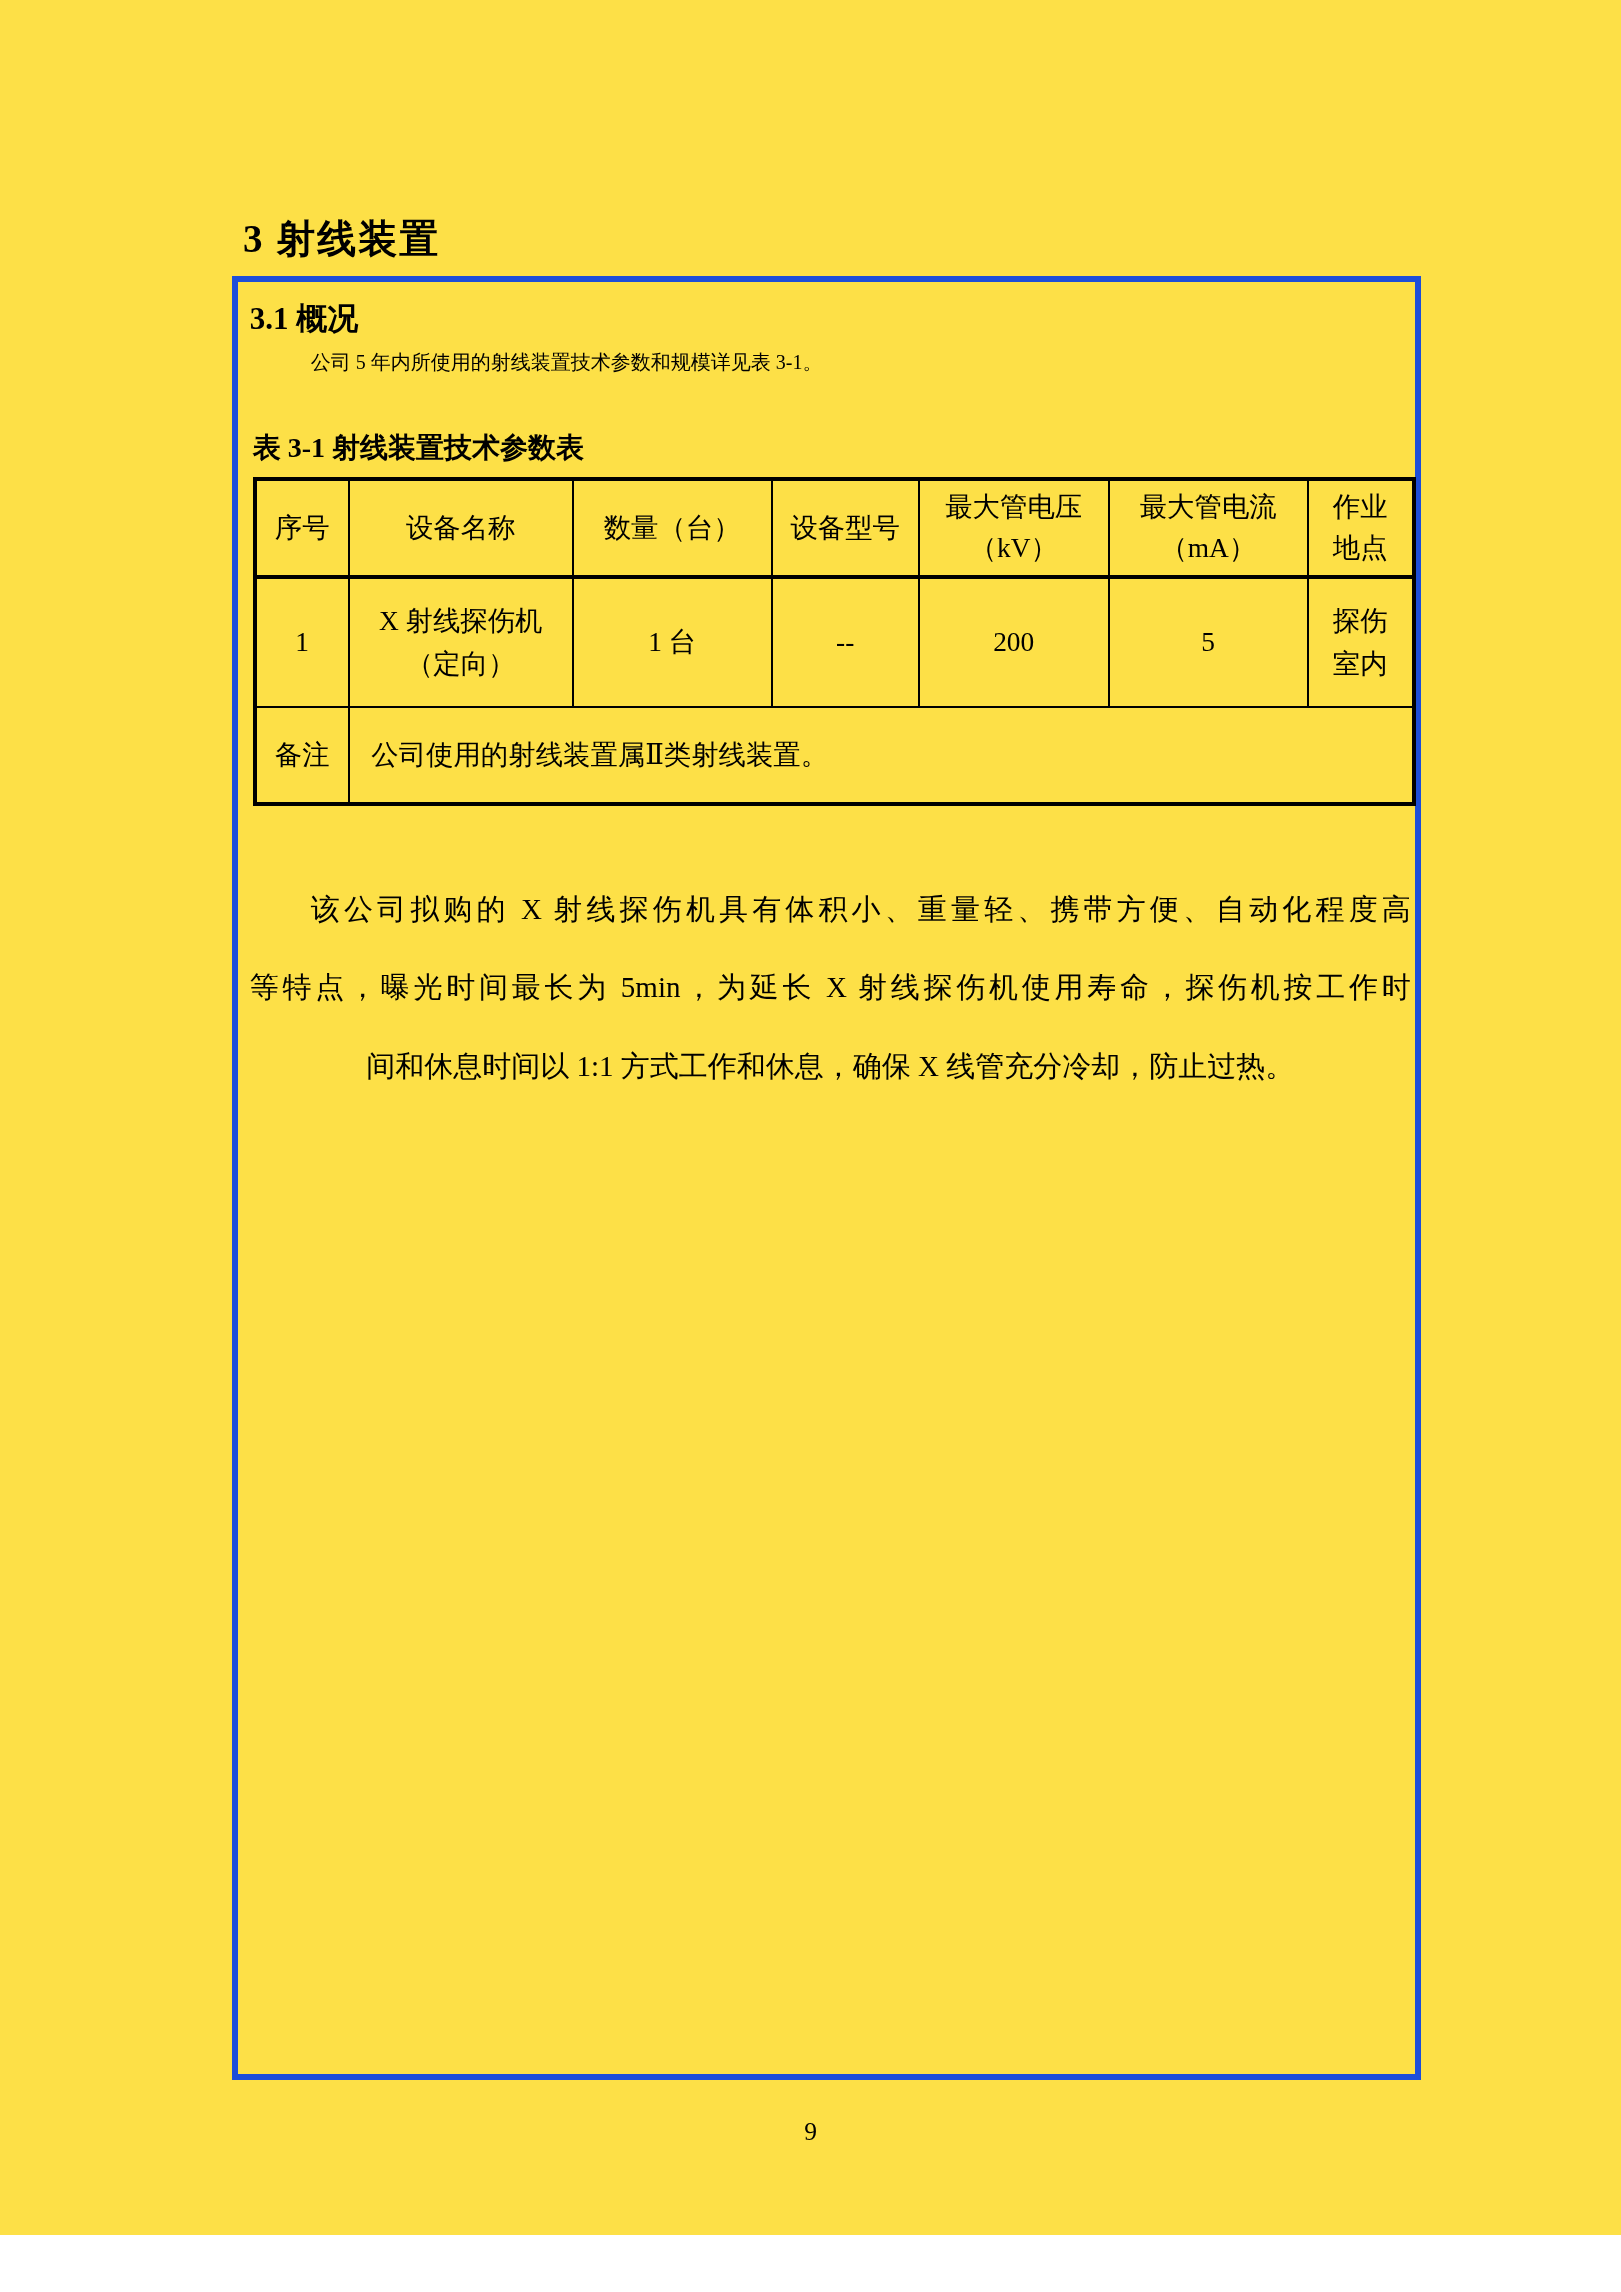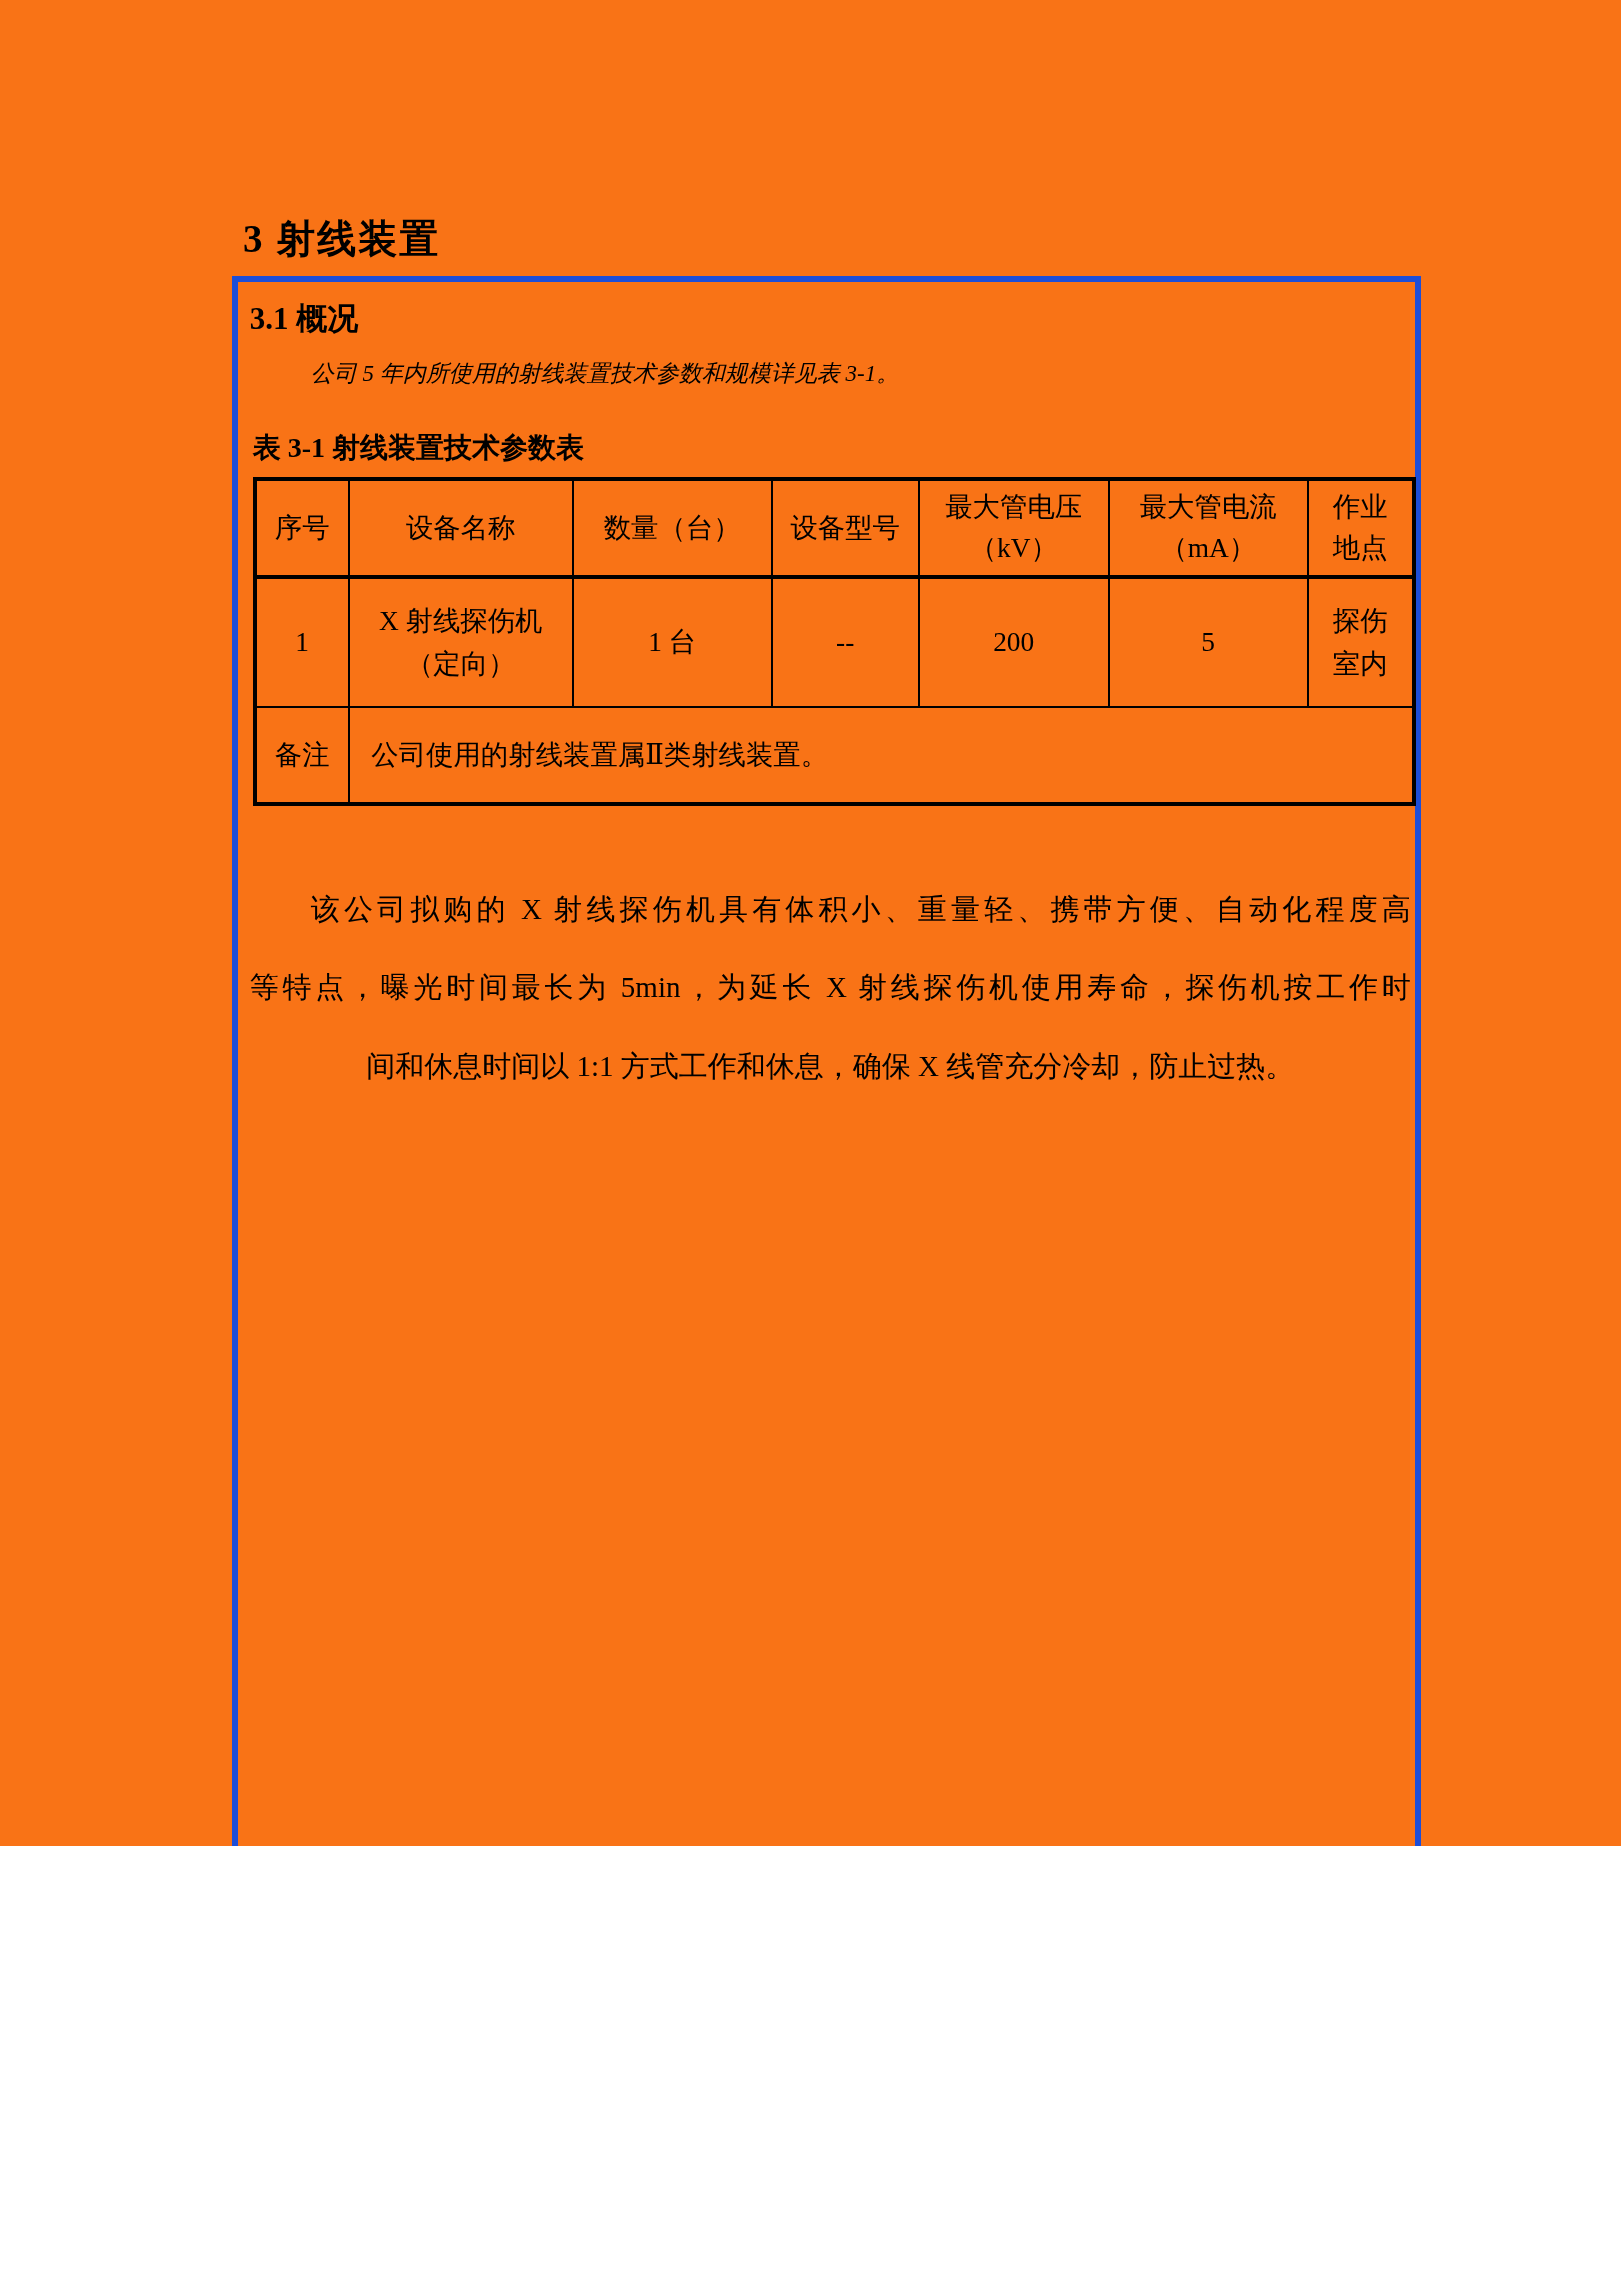--- a/index.html
+++ b/index.html
@@ -4,42 +4,42 @@
 <style>
   * { box-sizing: border-box; margin: 0; padding: 0; }
   html, body { background: #ffffff; }
   body {
     width: 1621px; height: 2293px;
     font-family: "Liberation Serif", "DejaVu Serif", serif;
     color: #000000;
   }
   .page {
     position: relative;
-    width: 1621px; height: 1846px;
-    background: #f97316;
+    width: 1621px; height: 2235px;
+    background: #fde047;
     overflow: hidden;
   }
   .doc-title {
     position: absolute; left: 243px; top: 212px;
     font-size: 39px; font-weight: 700; letter-spacing: 2px;
   }
   .content-box {
     position: absolute; left: 232px; top: 276px;
     width: 1189px; height: 1804px;
     border: 6px solid #1d4ed8;
   }
   .h-sub {
     position: absolute; left: 11.8px;
     font-size: 31px; font-weight: 700;
   }
   .h31 { top: 15.7px; }
   .h32 { top: 546px; }
   .p31 {
-    position: absolute; left: 11.8px; top: 76px; width: 1157px;
-    font-size: 23px; text-indent: 61px; white-space: nowrap; font-style: italic;
+    position: absolute; left: 11.8px; top: 67px; width: 1157px;
+    font-size: 20px; text-indent: 61px; white-space: nowrap;
   }
   .tbl-caption {
     position: absolute; left: 14.7px; top: 147px; width: 1160px;
     text-align: left; font-size: 28px; font-weight: 700;
   }
   .params-table {
     position: absolute; left: 14.7px; top: 195px;
     width: 1160px;
     border-collapse: collapse; table-layout: fixed;
     border: 4.9px solid #000000;

